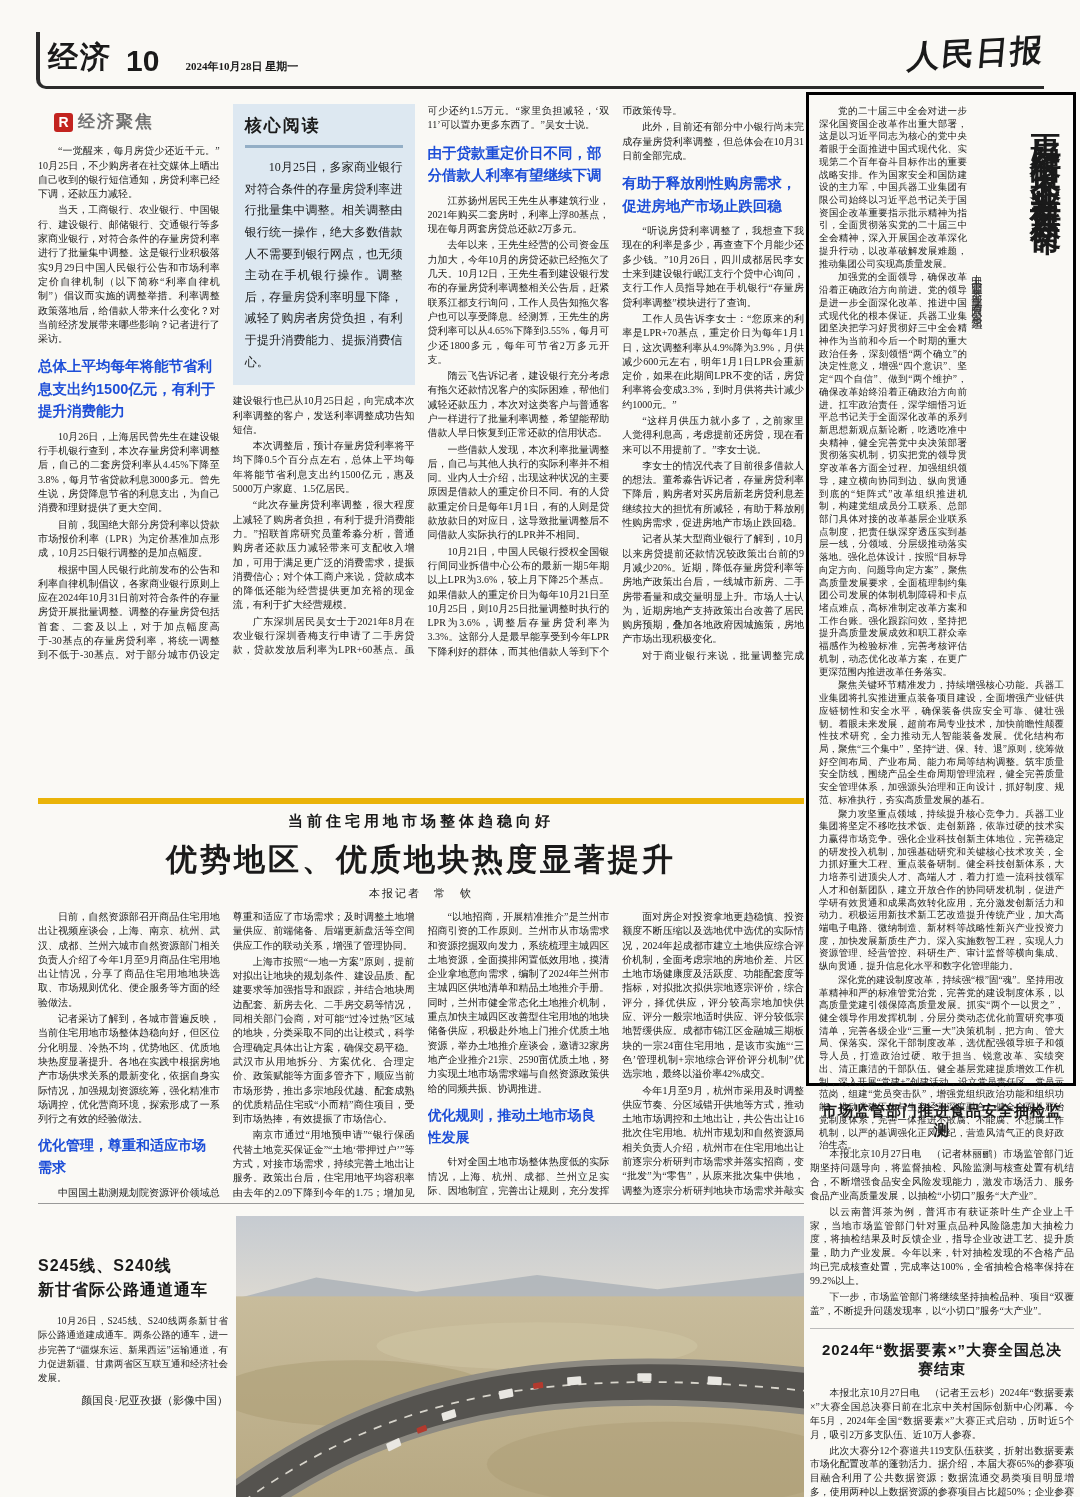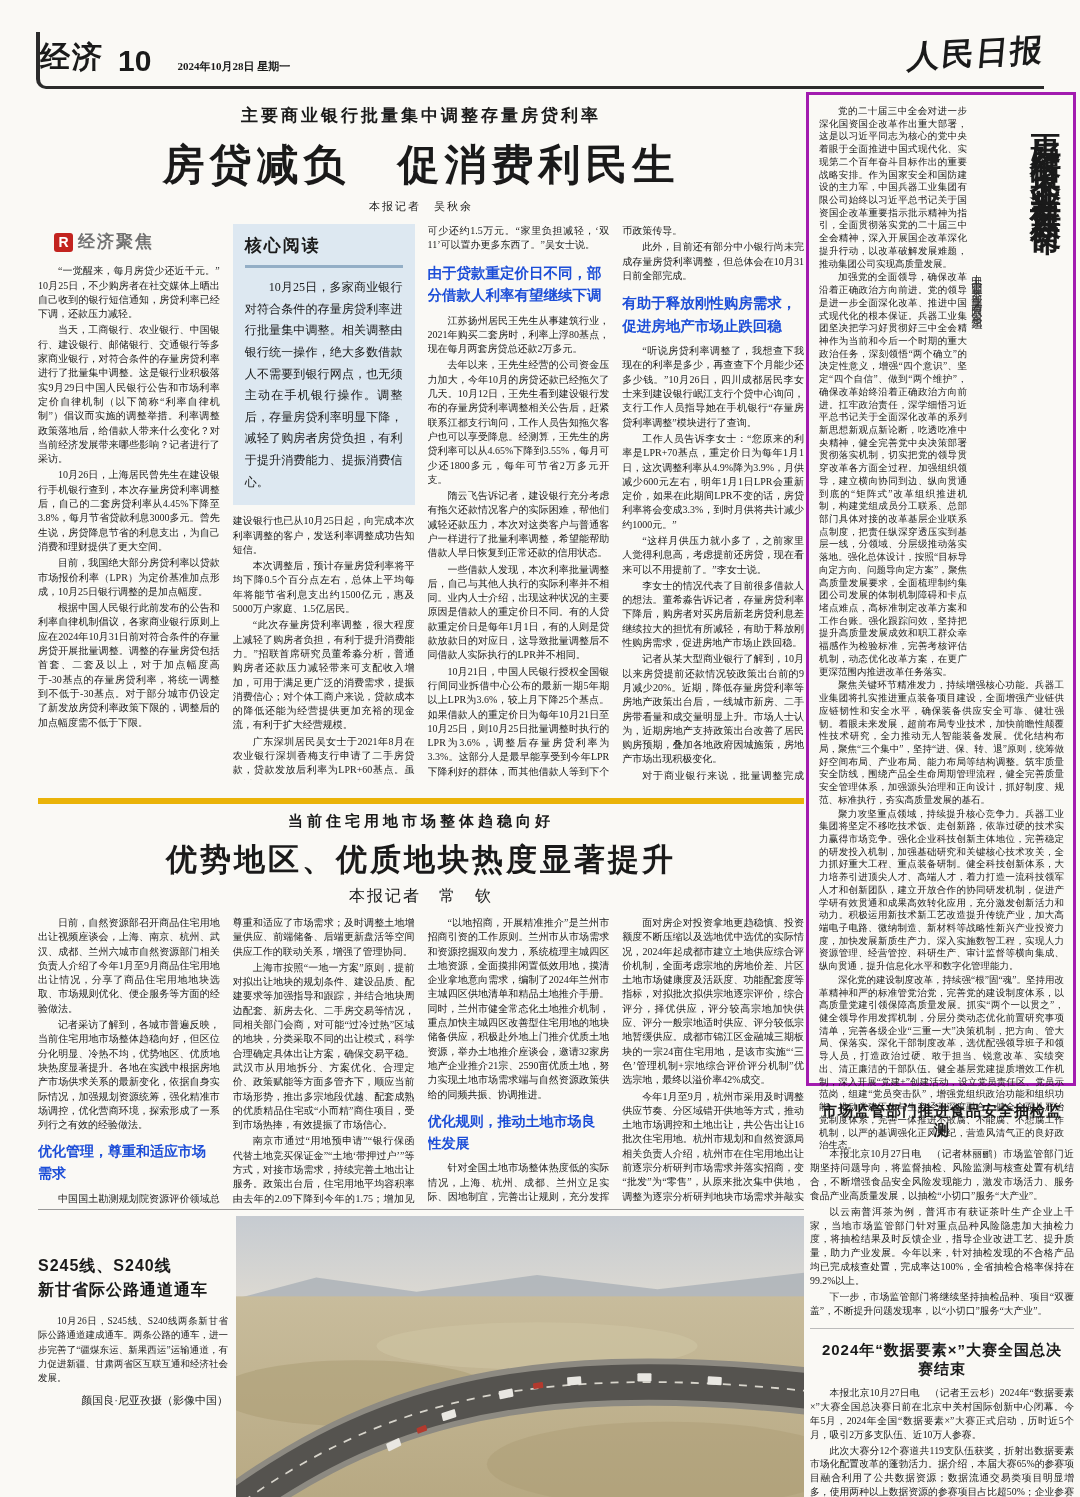--- a/index.html
+++ b/index.html
@@ -6,21 +6,21 @@
   html,body { margin:0; padding:0; background:#dcdad5; }
   .page {
     position:relative; width:1080px; height:1497px; margin:0 auto;
     background:#faf9f5; color:#1a1a1a; overflow:hidden;
     font-family:"Liberation Serif","DejaVu Serif",serif;
   }
 
   
   .masthead-bar { position:absolute; left:36px; top:32px; width:1008px;
     display:flex; align-items:flex-end; border-bottom:3px solid #2b2b2b;
-    padding-bottom:8px; border-left:4px solid #2b2b2b; 
+    padding-bottom:8px; border-left:4px solid #2b2b2b; padding-left:8px;
     border-bottom-left-radius:10px; }
   .section-name { font-size:30px; font-weight:bold; letter-spacing:2px;
     font-family:"Liberation Sans","DejaVu Sans",sans-serif; }
   .page-no { font-size:30px; font-weight:bold; margin-left:14px;
     font-family:"Liberation Sans","DejaVu Sans",sans-serif; }
   .page-date { font-size:11px; font-weight:bold; margin-left:26px; margin-bottom:4px; }
   .masthead-logo { margin-left:auto; font-size:32px; font-weight:900;
     transform:skewX(-8deg) rotate(-3deg); letter-spacing:2px;
     font-family:"DejaVu Serif",serif; margin-bottom:2px; }
 
@@ -51,37 +51,37 @@
     margin:9px 0 7px; font-family:"Liberation Sans","DejaVu Sans",sans-serif;
     text-align:left; }
 
   .core-box { background:#dde8f1; padding:10px 12px 12px; margin-bottom:9px; }
   .core-title { font-size:17px; font-weight:bold; letter-spacing:2px; }
   .core-rule { height:3px; background:#93aec6; margin:7px 0 9px; }
   .core-text { font-size:12px; line-height:1.8; text-indent:2em; text-align:justify; }
 
   
   .soe { position:absolute; left:806px; top:92px; width:270px; height:994px;
-    border:3px solid #a21caf; padding:10px 9px 8px 10px; background:#faf9f5; }
+    border:3px solid #000000; padding:10px 9px 8px 10px; background:#faf9f5; }
   .soe-float { float:right; width:97px; height:562px; position:relative; }
   .soe-title { position:absolute; right:-2px; top:4px; height:552px;
     writing-mode:vertical-rl; font-size:31px; font-weight:900; letter-spacing:7px;
     font-family:"Liberation Sans","DejaVu Sans",sans-serif; }
   .soe-attrib { position:absolute; left:2px; top:160px; writing-mode:vertical-rl;
     font-size:11px; letter-spacing:3px; color:#333; }
   .soe-body { font-size:9.5px; line-height:1.34; }
   .soe-body .para { margin-bottom:1px; }
 
   
   .land { position:absolute; left:38px; top:798px; width:766px;
     border-top:6px solid #eab308; padding-top:8px; }
   .land-head { text-align:center; }
   .land-kicker { font-size:15px; letter-spacing:4px; font-weight:bold; }
   .land-headline { font-size:31px; font-weight:900; letter-spacing:3px; margin:8px 0 5px; }
-  .land-byline { font-size:16px; letter-spacing:2px; margin-bottom:9px; }
+  .land-byline { font-size:11px; letter-spacing:2px; margin-bottom:9px; }
   .land .cols { height:294px; border-bottom:1px solid #999; padding-bottom:4px; }
   .land .subhead { font-size:14px; }
 
   
   .photo-block { position:absolute; left:38px; top:1216px; width:766px; height:312px;
     display:flex; gap:8px; }
   .photo-caption-panel { width:190px; padding-top:38px; }
   .photo-title { font-size:16px; font-weight:900; letter-spacing:1px;
     font-family:"Liberation Sans","DejaVu Sans",sans-serif; line-height:1.5; }
   .photo-caption { font-size:9.5px; line-height:1.5; margin-top:12px;
@@ -105,35 +105,31 @@
 <div class="page">
 
   <div class="masthead-bar">
     <span class="section-name">经济</span>
     <span class="page-no">10</span>
     <span class="page-date">2024年10月28日 星期一</span>
     <span class="masthead-logo">人民日报</span>
   </div>
 
   <div class="lead">
-    <div class="lead-head">
-      <div class="lead-kicker">主要商业银行批量集中调整存量房贷利率</div>
-      <div class="lead-headline">房贷减负　促消费利民生</div>
-      <div class="lead-byline">本报记者　吴秋余</div>
-    </div>
     <div class="cols">
       <div class="col">
         <div class="focus-badge">
           <span class="focus-icon">R</span>
           <span class="focus-label">经济聚焦</span>
         </div>
         <div>
             <p class="para">“一觉醒来，每月房贷少还近千元。”10月25日，不少购房者在社交媒体上晒出自己收到的银行短信通知，房贷利率已经下调，还款压力减轻。</p>
             <p class="para">当天，工商银行、农业银行、中国银行、建设银行、邮储银行、交通银行等多家商业银行，对符合条件的存量房贷利率进行了批量集中调整。这是银行业积极落实9月29日中国人民银行公告和市场利率定价自律机制（以下简称“利率自律机制”）倡议而实施的调整举措。利率调整政策落地后，给借款人带来什么变化？对当前经济发展带来哪些影响？记者进行了采访。</p>
           </div>
+        <div class="subhead">总体上平均每年将能节省利息支出约1500亿元，有利于提升消费能力</div>
         <div>
             <p class="para">10月26日，上海居民曾先生在建设银行手机银行查到，本次存量房贷利率调整后，自己的二套房贷利率从4.45%下降至3.8%，每月节省贷款利息3000多元。曾先生说，房贷降息节省的利息支出，为自己消费和理财提供了更大空间。</p>
             <p class="para">目前，我国绝大部分房贷利率以贷款市场报价利率（LPR）为定价基准加点形成，10月25日银行调整的是加点幅度。</p>
             <p class="para">根据中国人民银行此前发布的公告和利率自律机制倡议，各家商业银行原则上应在2024年10月31日前对符合条件的存量房贷开展批量调整。调整的存量房贷包括首套、二套及以上，对于加点幅度高于-30基点的存量房贷利率，将统一调整到不低于-30基点。对于部分城市仍设定了新发放房贷利率政策下限的，调整后的加点幅度需不低于下限。</p>
           </div>
       </div>
       <div class="col">
         <div class="core-box">
           <div class="core-title">核心阅读</div>
           <div class="core-rule"></div>

